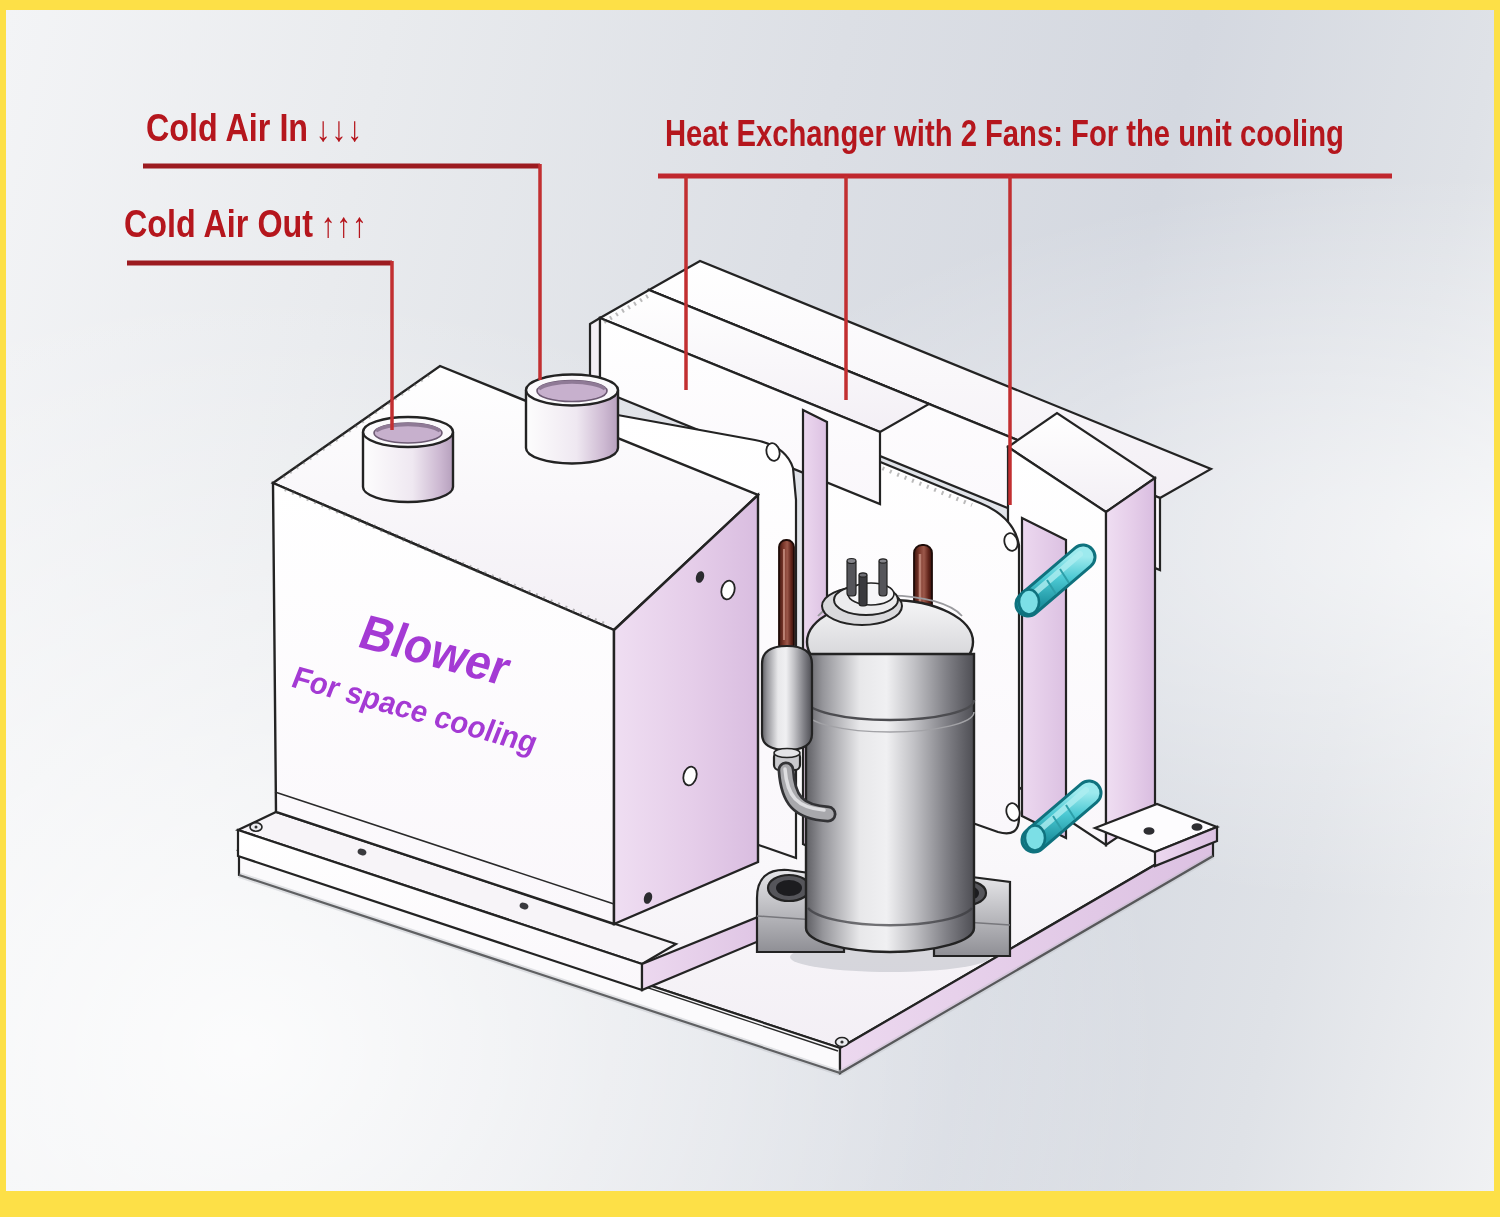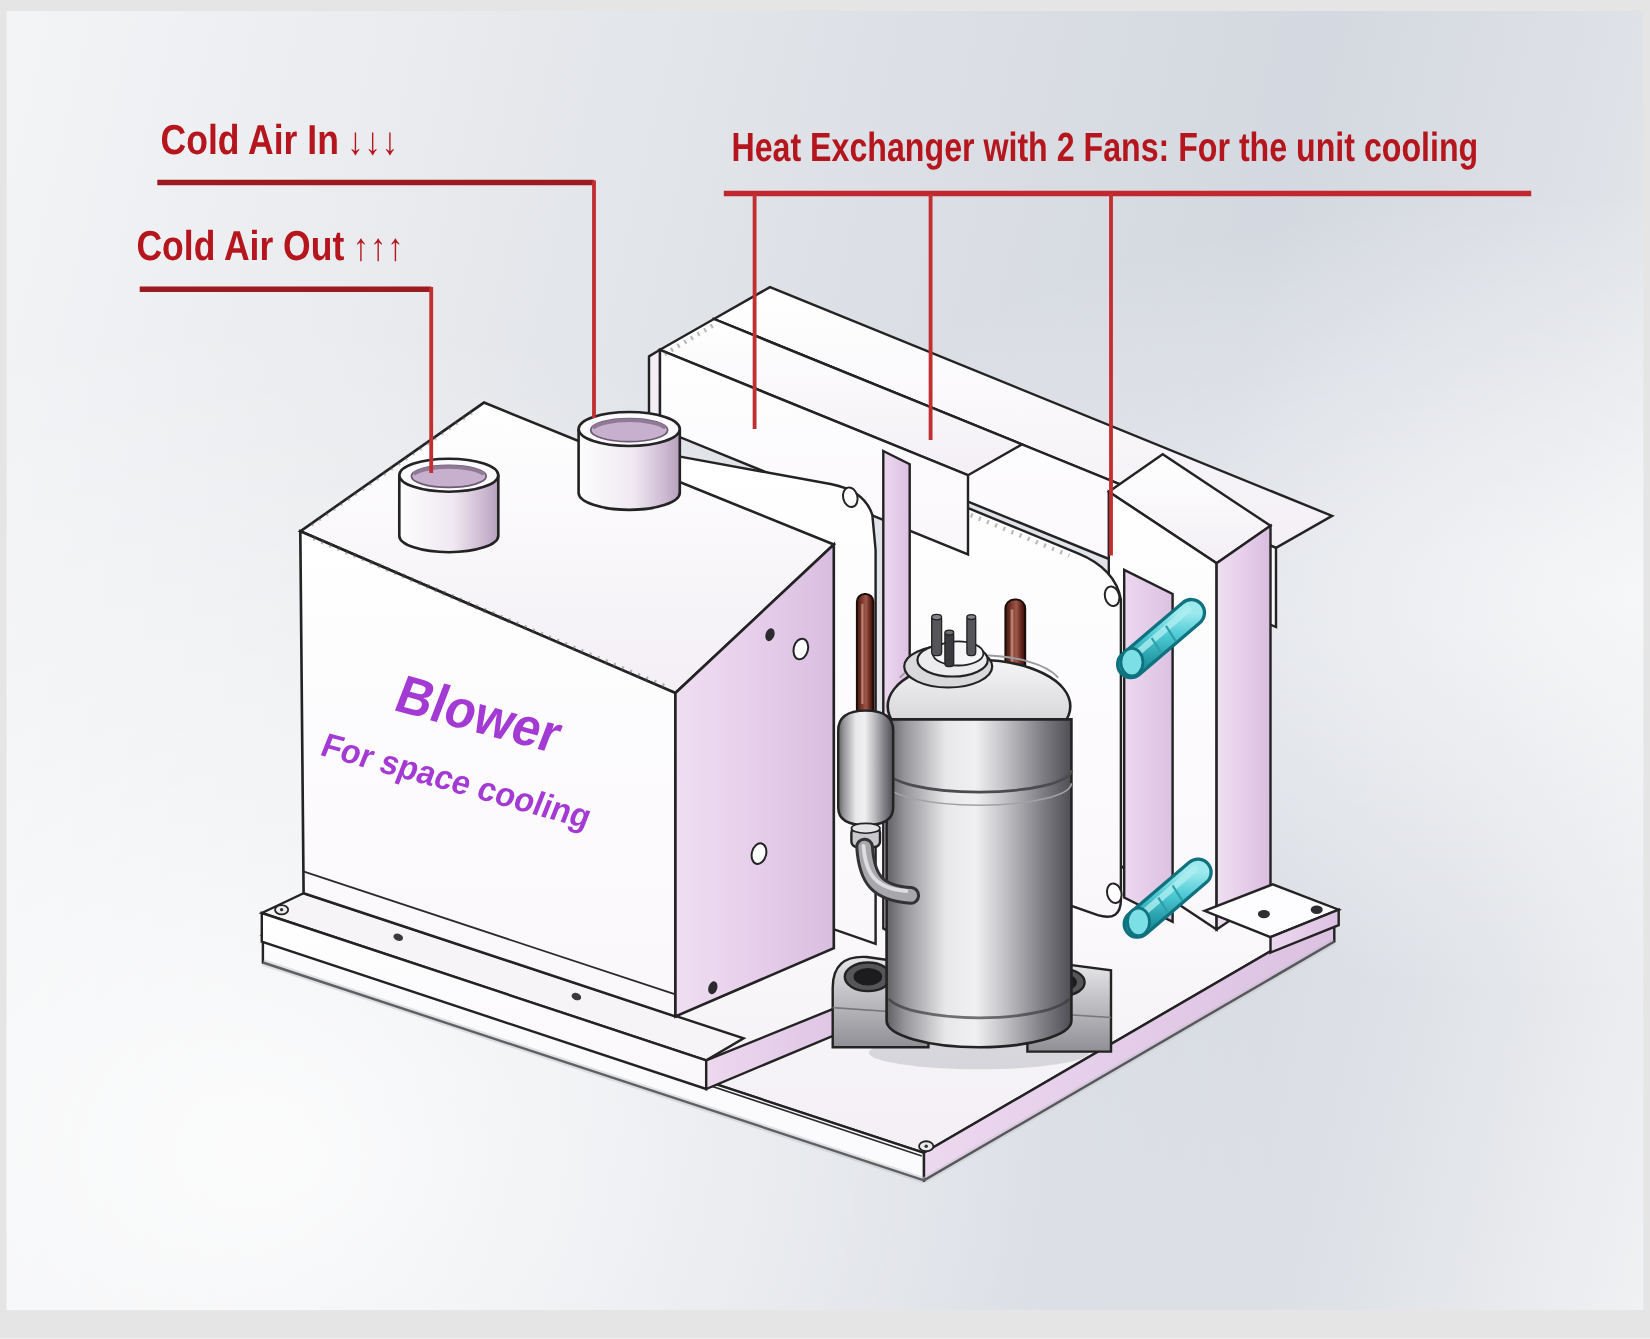--- a/index.html
+++ b/index.html
@@ -1,18 +1,18 @@
 <!DOCTYPE html>
 <html><head>
 <meta charset="utf-8">
 <style>
   html,body{margin:0;padding:0;background:#ffffff;}
   .stage{
     position:relative;width:1500px;height:1217px;overflow:hidden;
-    font-family:"Liberation Sans","DejaVu Sans",sans-serif;background:#e5e5e5;
+    font-family:"Liberation Sans","DejaVu Sans",sans-serif;background:#fde047;
   }
   .bg{
     position:absolute;left:6px;top:10px;right:6px;bottom:26px;
     background:
       radial-gradient(ellipse at 16% 88%, rgba(255,255,255,.85) 0%, rgba(255,255,255,0) 52%),
       radial-gradient(ellipse at 99% 45%, rgba(255,255,255,.65) 0%, rgba(255,255,255,0) 40%),
       linear-gradient(103deg,#f3f4f6 0%,#e9ebee 22%,#dcdfe5 48%,#d4d8e0 68%,#dfe2e7 85%,#f0f1f3 100%);
   }
   svg{position:absolute;left:0;top:0;}
   .lbl{position:absolute;font-weight:bold;color:#b5161d;white-space:nowrap;

